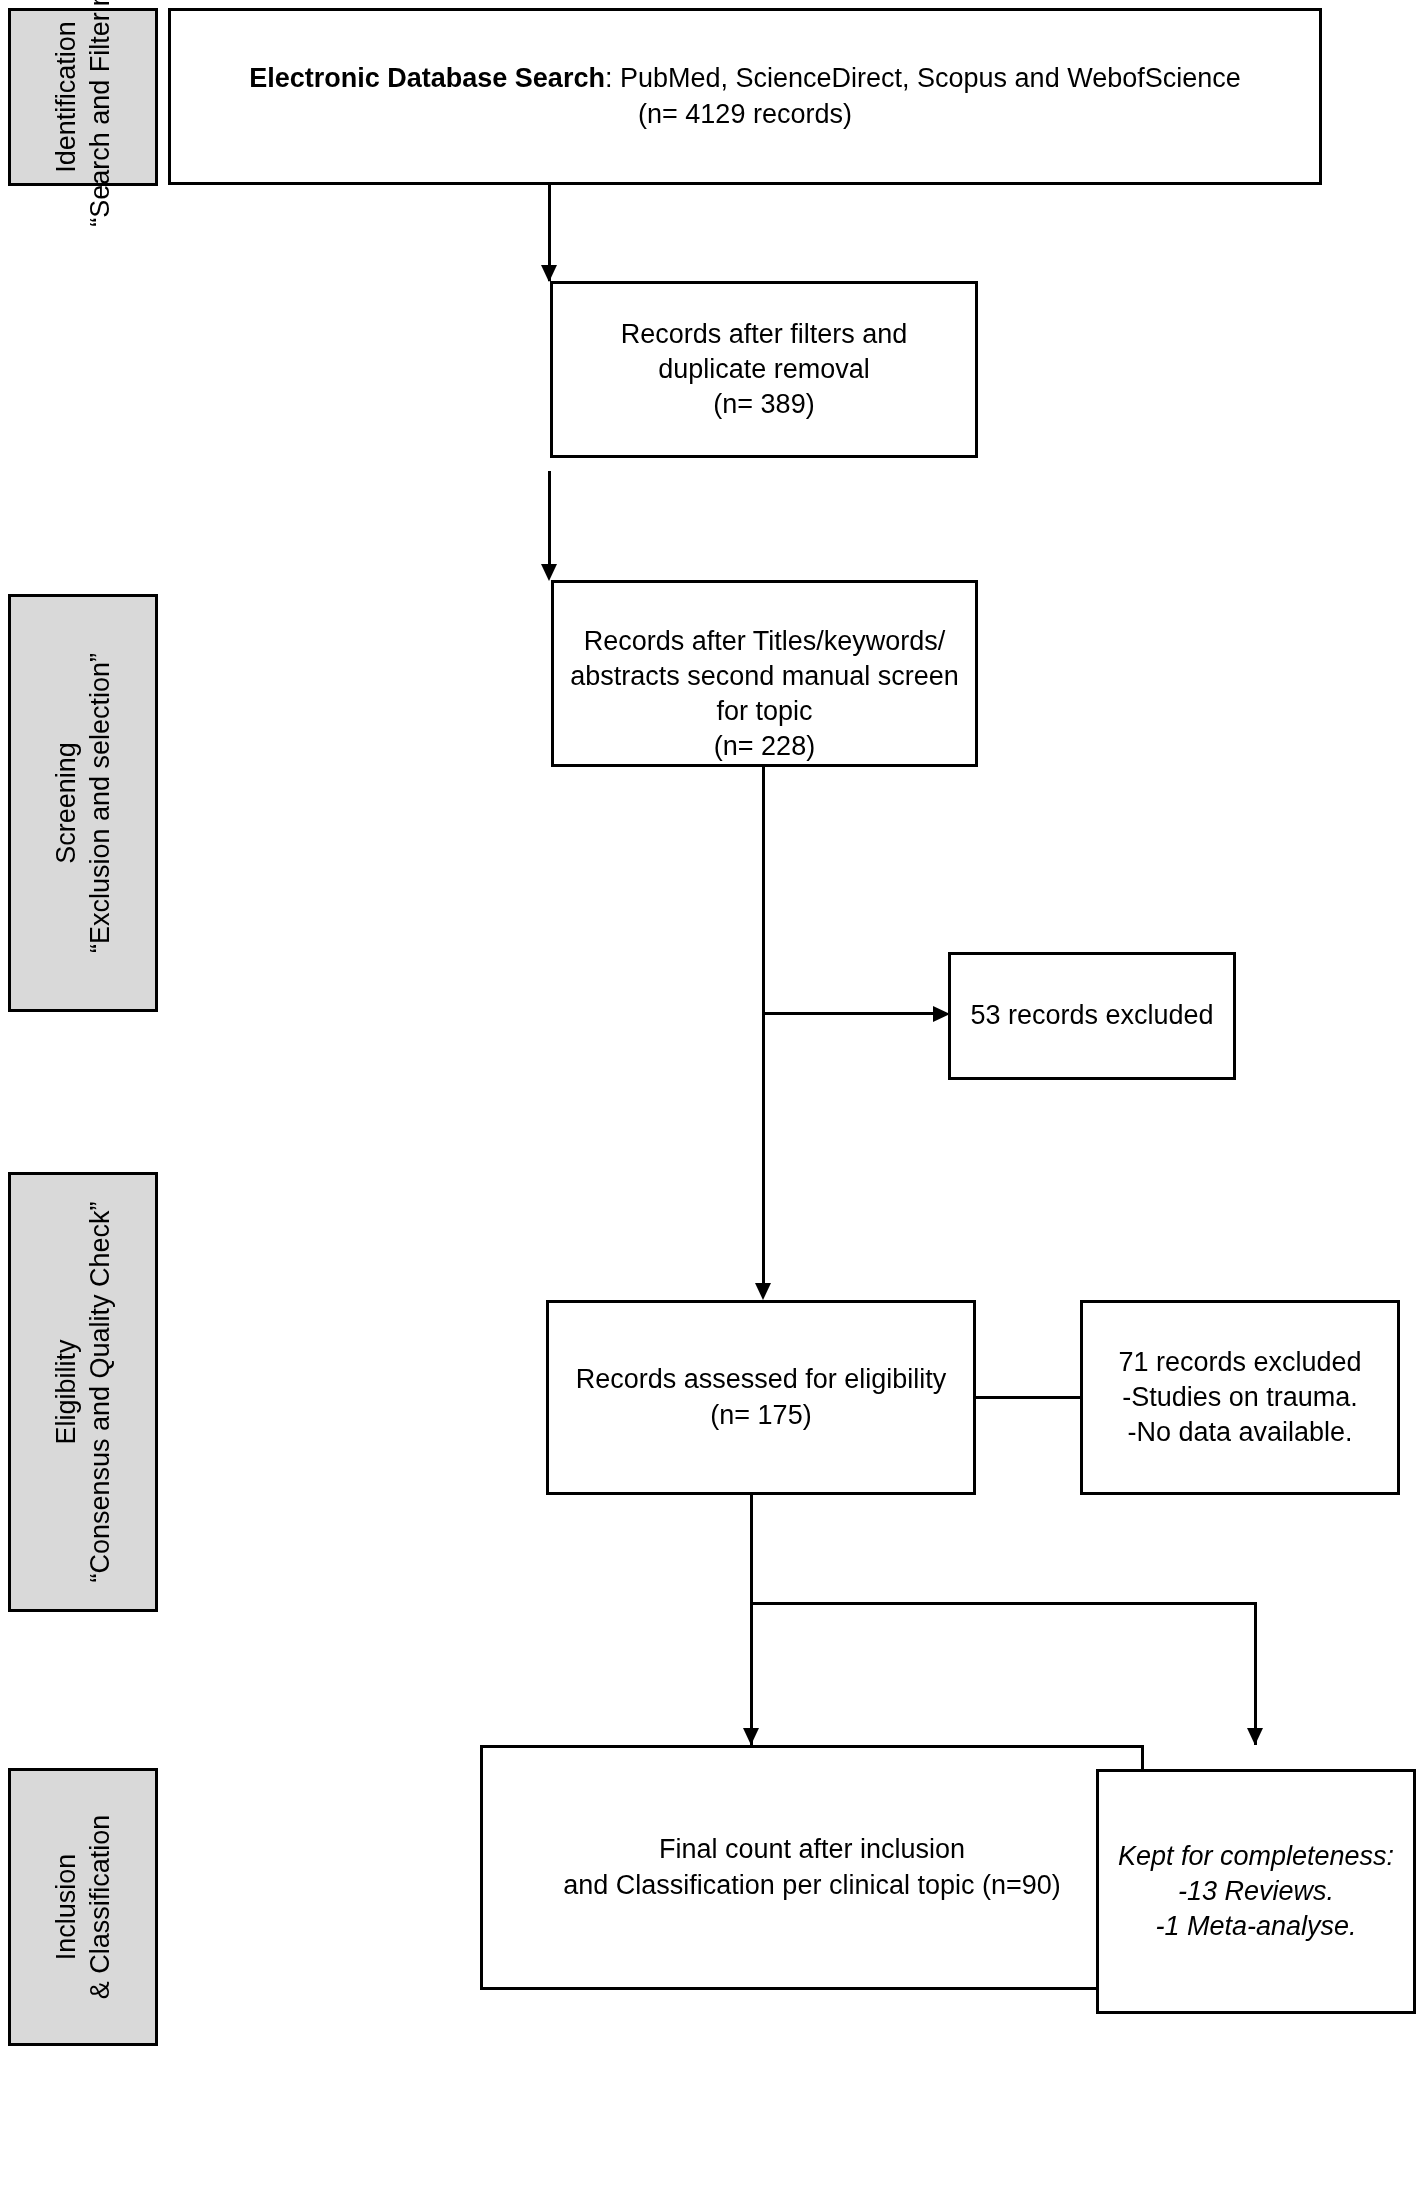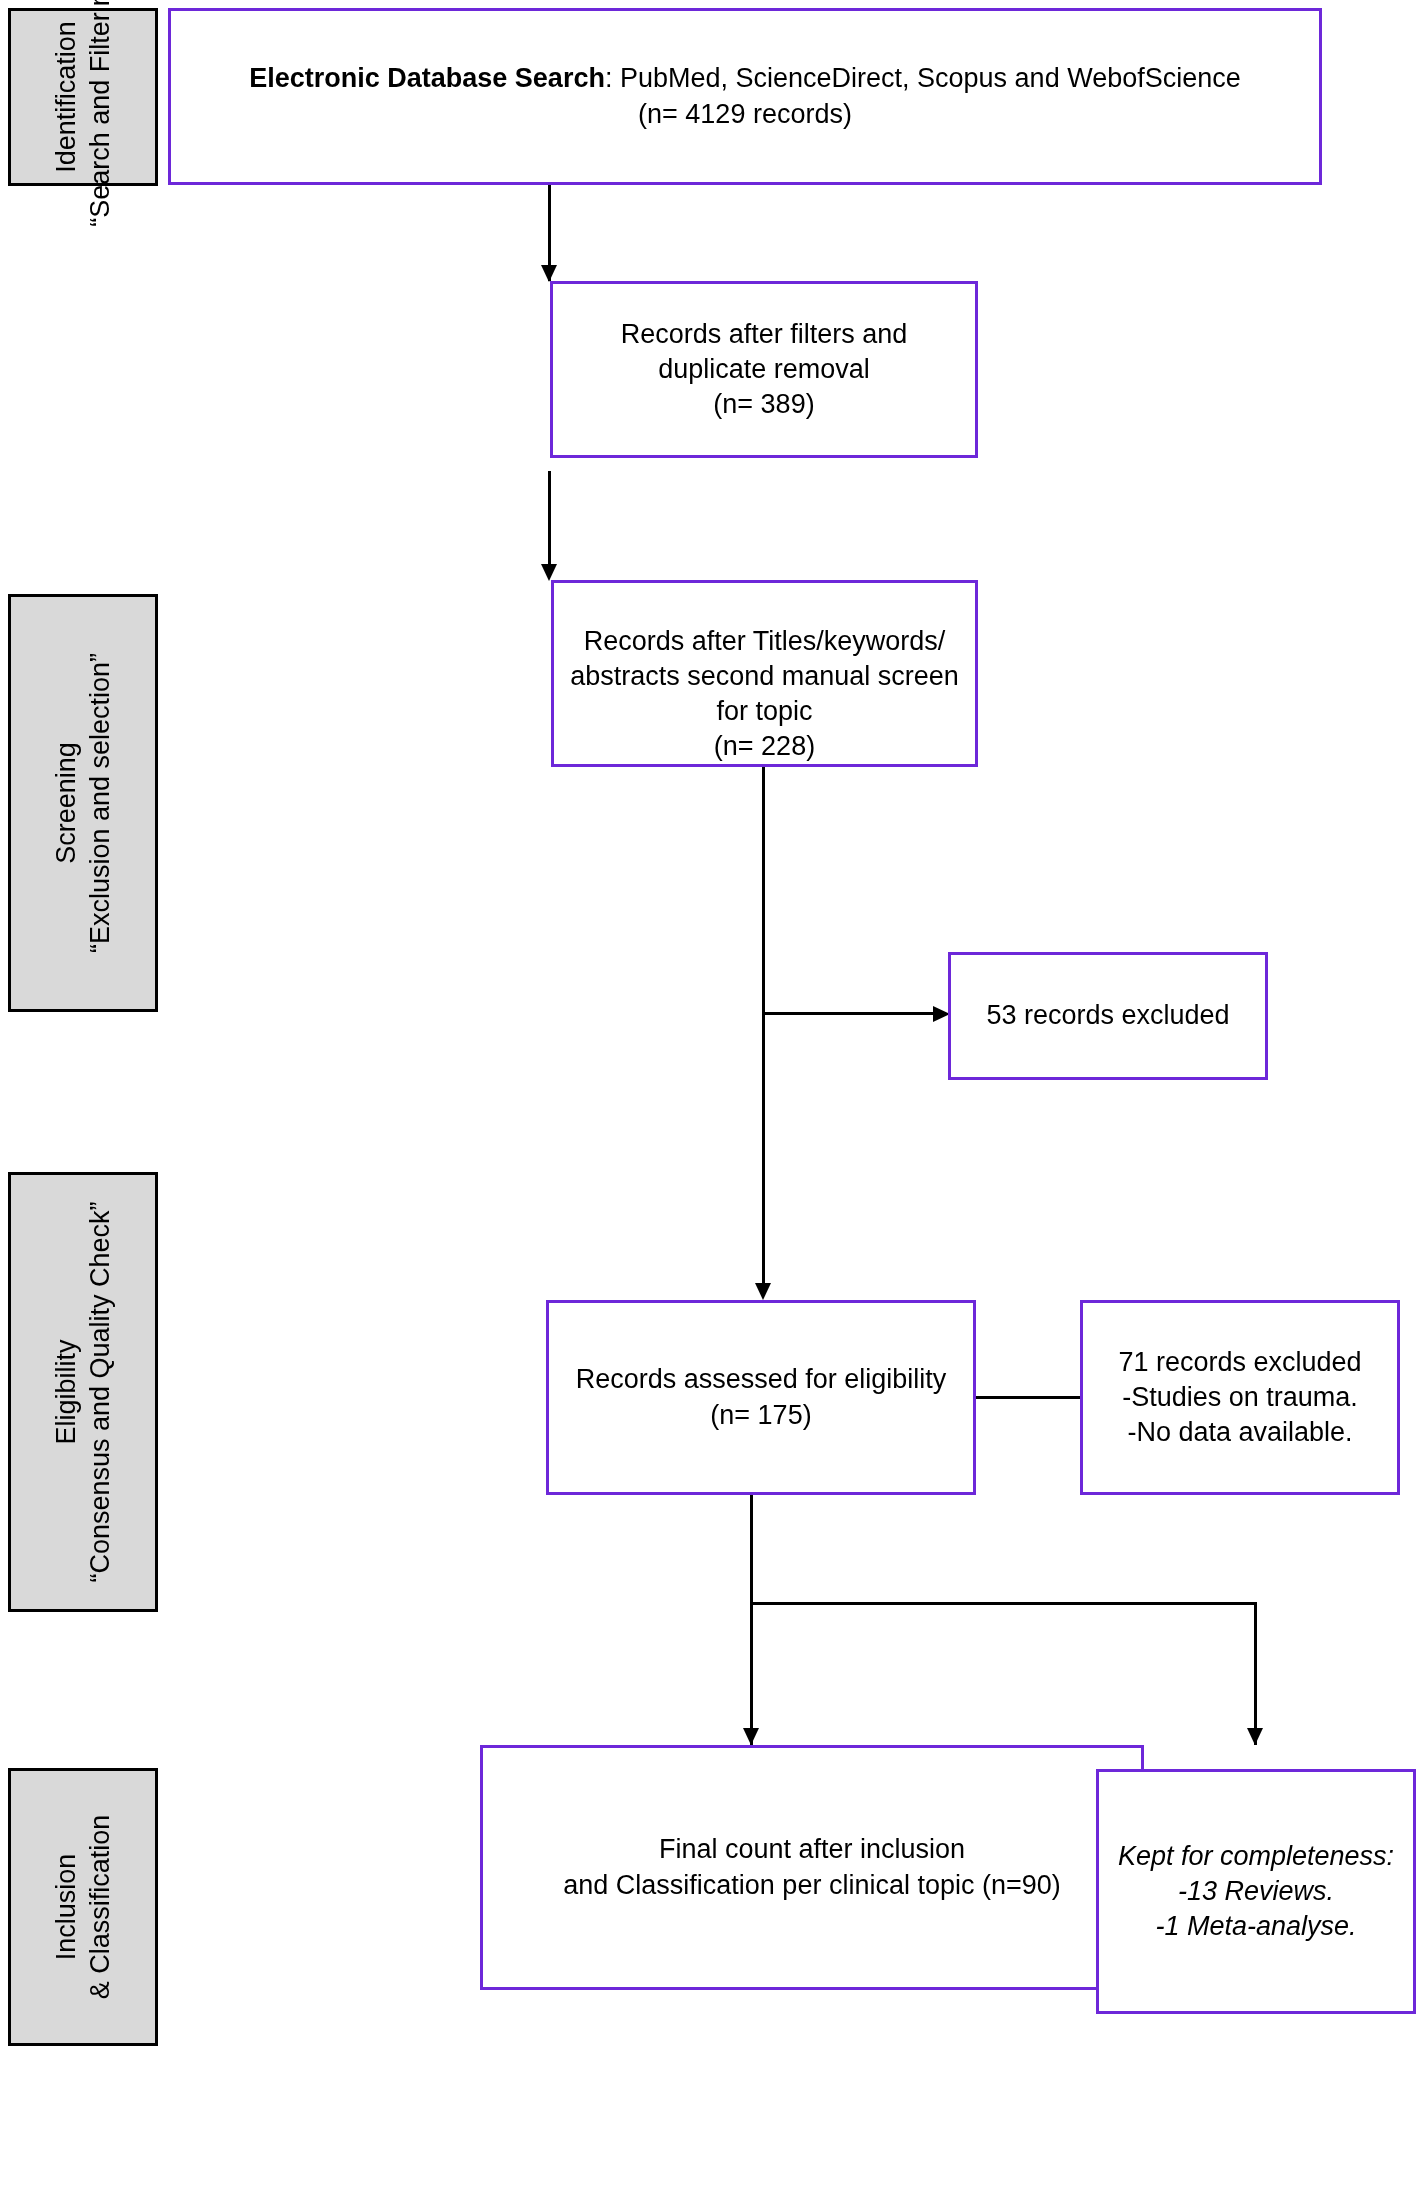--- a/index.html
+++ b/index.html
@@ -37,21 +37,21 @@
     font-weight: 400;
     color: #000000;
   }
   .stage-label .l1 { display: block; }
   .stage-label .l2 { display: block; }
 
   
   .flow-box {
     position: absolute;
     background: #ffffff;
-    border: 3px solid #6d28d9;
+    border: 3px solid #000000;
     display: flex;
     align-items: center;
     justify-content: center;
     text-align: center;
   }
   .flow-text {
     width: 100%;
     padding: 0 8px;
     font-size: 27px;
     line-height: 1.30;
@@ -149,21 +149,21 @@
       <span class="ln">(n= 228)</span>
     </div>
   </div>
 
   <div class="vline" style="left:762px; top:767px; height:516px;"></div>
   <div class="arrow-down" style="left:755px; top:1283px;"></div>
 
   <div class="hline" style="left:762px; top:1012px; width:184px;"></div>
   <div class="arrow-right" style="left:933px; top:1006px;"></div>
 
-  <div class="flow-box" style="left:948px; top:952px; width:320px; height:128px;">
+  <div class="flow-box" style="left:948px; top:952px; width:288px; height:128px;">
     <div class="flow-text">
       <span class="ln">53 records excluded</span>
     </div>
   </div>
 
   <div class="flow-box" style="left:546px; top:1300px; width:430px; height:195px;">
     <div class="flow-text">
       <span class="ln">Records assessed for eligibility</span>
       <span class="ln">(n= 175)</span>
     </div>

